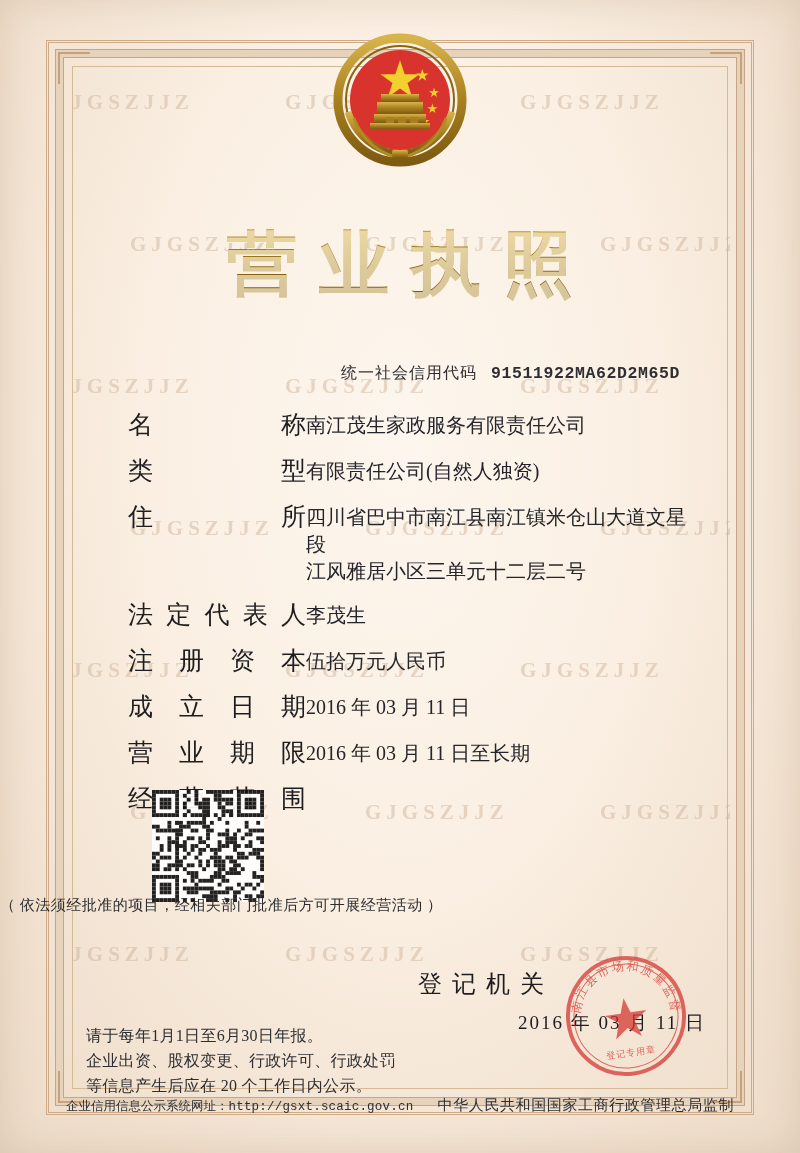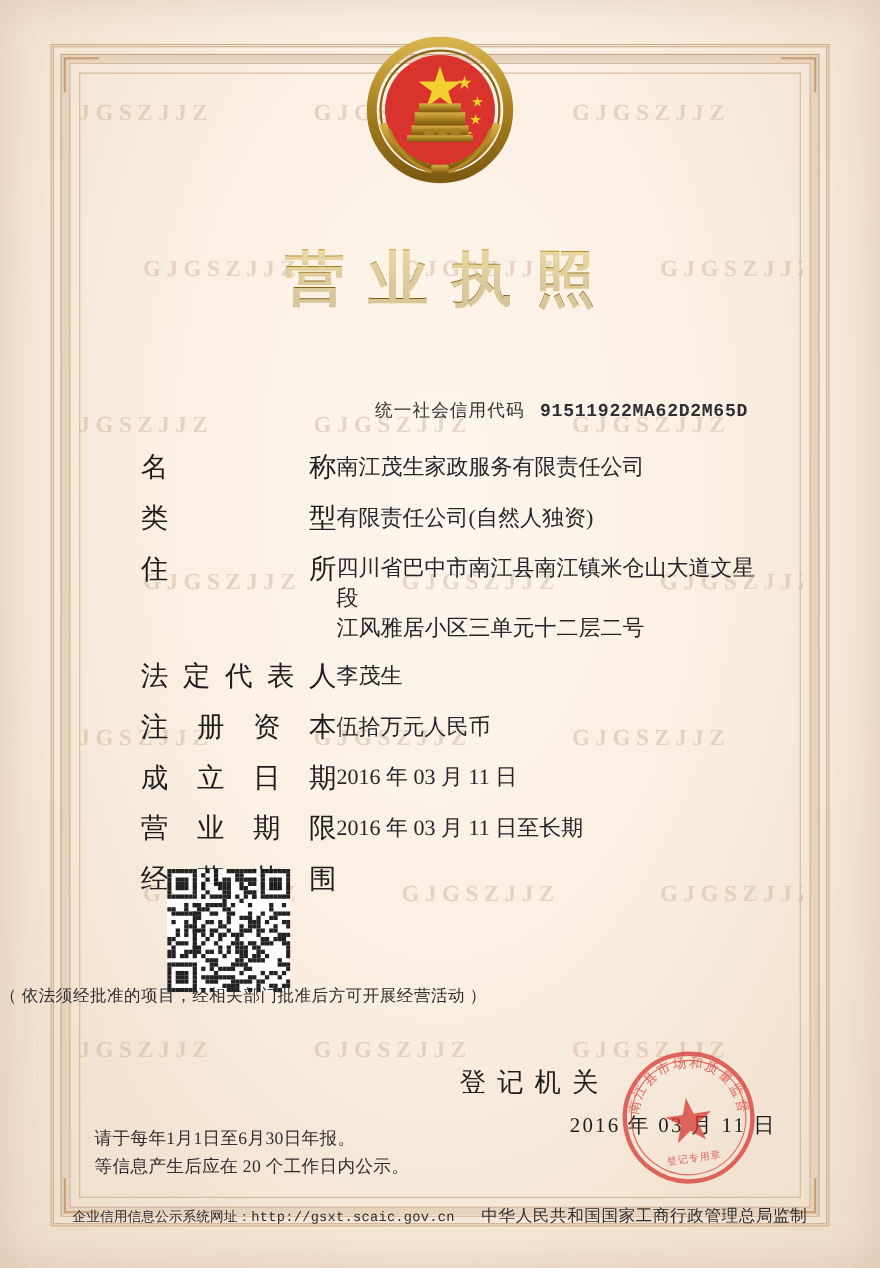--- a/index.html
+++ b/index.html
@@ -83,21 +83,21 @@
   }
   .emblem svg { display: block; }
 
   
   .title {
     position: absolute;
     top: 218px;
     left: 0; right: 0;
     text-align: center;
     font-family: "Liberation Serif", serif;
-    font-size: 54px;
+    font-size: 70px;
     font-weight: bold;
     letter-spacing: 22px;
     text-indent: 22px;
     color: #9a7416;
     background: linear-gradient(180deg, #c8a032 0%, #8a6410 55%, #6f4f08 100%);
     -webkit-background-clip: text;
     background-clip: text;
     -webkit-text-fill-color: transparent;
     text-shadow: 0 1px 0 rgba(255,245,215,0.7);
   }
@@ -840,20 +840,21 @@
         <text font-size="12" fill="#d4332e" font-family="'Liberation Serif', serif" letter-spacing="2">
           <textPath href="#sealArc" startOffset="6%">南江县市场和质量监督管理局</textPath>
         </text>
         <text x="66" y="106" font-size="9" fill="#d4332e" text-anchor="middle" font-family="'Liberation Serif', serif" letter-spacing="1">登记专用章</text>
       </g>
     </svg>
   </div>
 
   <div class="notice">
     <div>请于每年1月1日至6月30日年报。</div>
+    <div>企业出资、股权变更、行政许可、行政处罚</div>
     <div>等信息产生后应在 20 个工作日内公示。</div>
   </div>
 
   <div class="footer-left">
     <span>企业信用信息公示系统网址：</span><span class="url">http://gsxt.scaic.gov.cn</span>
   </div>
   <div class="footer-right">中华人民共和国国家工商行政管理总局监制</div>
 
 
 </div>

